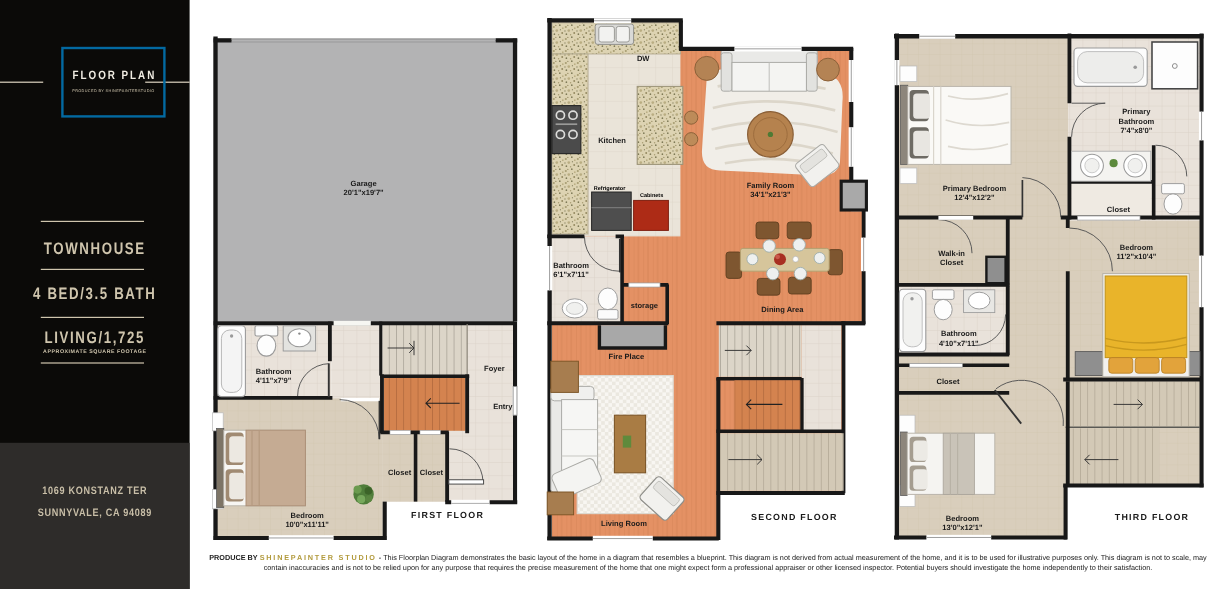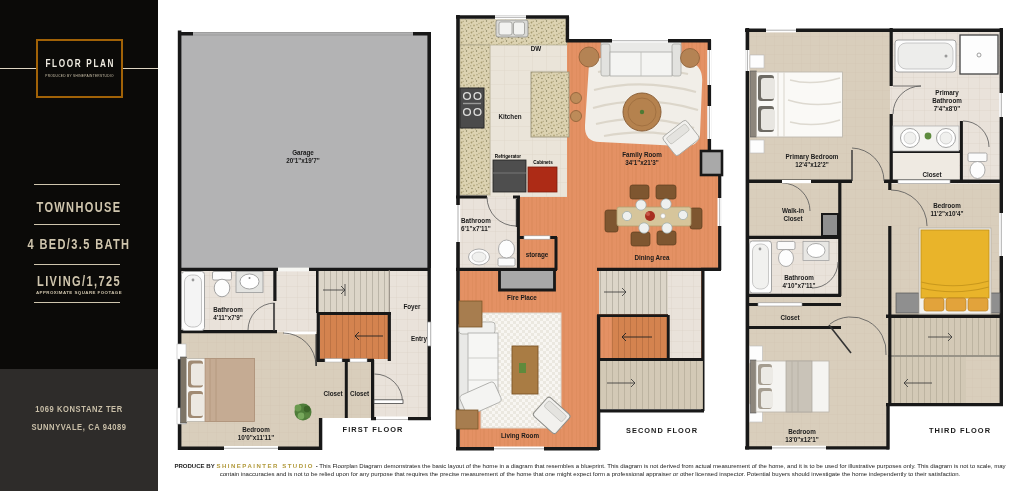--- a/index.html
+++ b/index.html
@@ -1,19 +1,19 @@
 <!DOCTYPE html>
 <html><head>
 <meta charset="utf-8">
 <style>
   html,body{margin:0;padding:0;}
   body{width:1024px;height:491px;position:relative;background:#ffffff;font-family:"Liberation Sans", sans-serif;overflow:hidden;}
   .sidebar{position:absolute;left:0;top:0;width:158px;height:491px;background:#0b0a08;}
   .sidebar .bottom{position:absolute;left:0;top:369px;width:158px;height:122px;background:#2e2c2a;}
-  .logo{position:absolute;left:36px;top:39px;width:83px;height:55px;border:2px solid #a16207;}
+  .logo{position:absolute;left:51px;top:39px;width:83px;height:55px;border:2px solid #0369a1;}
   .logo-line{position:absolute;top:68px;height:1px;background:#ded5c2;}
   .logo-title{position:absolute;left:0;top:17px;width:100%;text-align:center;color:#f0ece2;font-size:10px;letter-spacing:2px;font-weight:bold;white-space:nowrap;transform:scaleX(0.82);}
   .logo-sub{position:absolute;left:0;top:33px;width:100%;text-align:center;color:#cfc5ad;font-size:3.2px;letter-spacing:0.3px;white-space:nowrap;}
   .side-sec{position:absolute;left:0;width:158px;text-align:center;color:#cfc5ad;white-space:nowrap;}
   .hr{position:absolute;left:34px;width:86px;height:1px;background:#cfc5ad;}
   .t1{font-size:13.8px;font-weight:bold;letter-spacing:1.7px;color:#cfc5ad;transform:scaleX(0.8);}
   .addr{position:absolute;left:0;width:158px;text-align:center;color:#c9bfa8;font-size:9px;letter-spacing:0.7px;font-weight:bold;white-space:nowrap;transform:scaleX(0.84);}
   .footer{position:absolute;left:160px;top:461.5px;width:860px;text-align:center;font-size:6.05px;color:#222;line-height:8.4px;}
   .gold{color:#b29a3c;font-weight:bold;letter-spacing:1.5px;}
   .fp-label{font-family:"Liberation Sans", sans-serif;font-weight:bold;letter-spacing:1.05px;font-size:7.4px;fill:#1a1a1a;}

